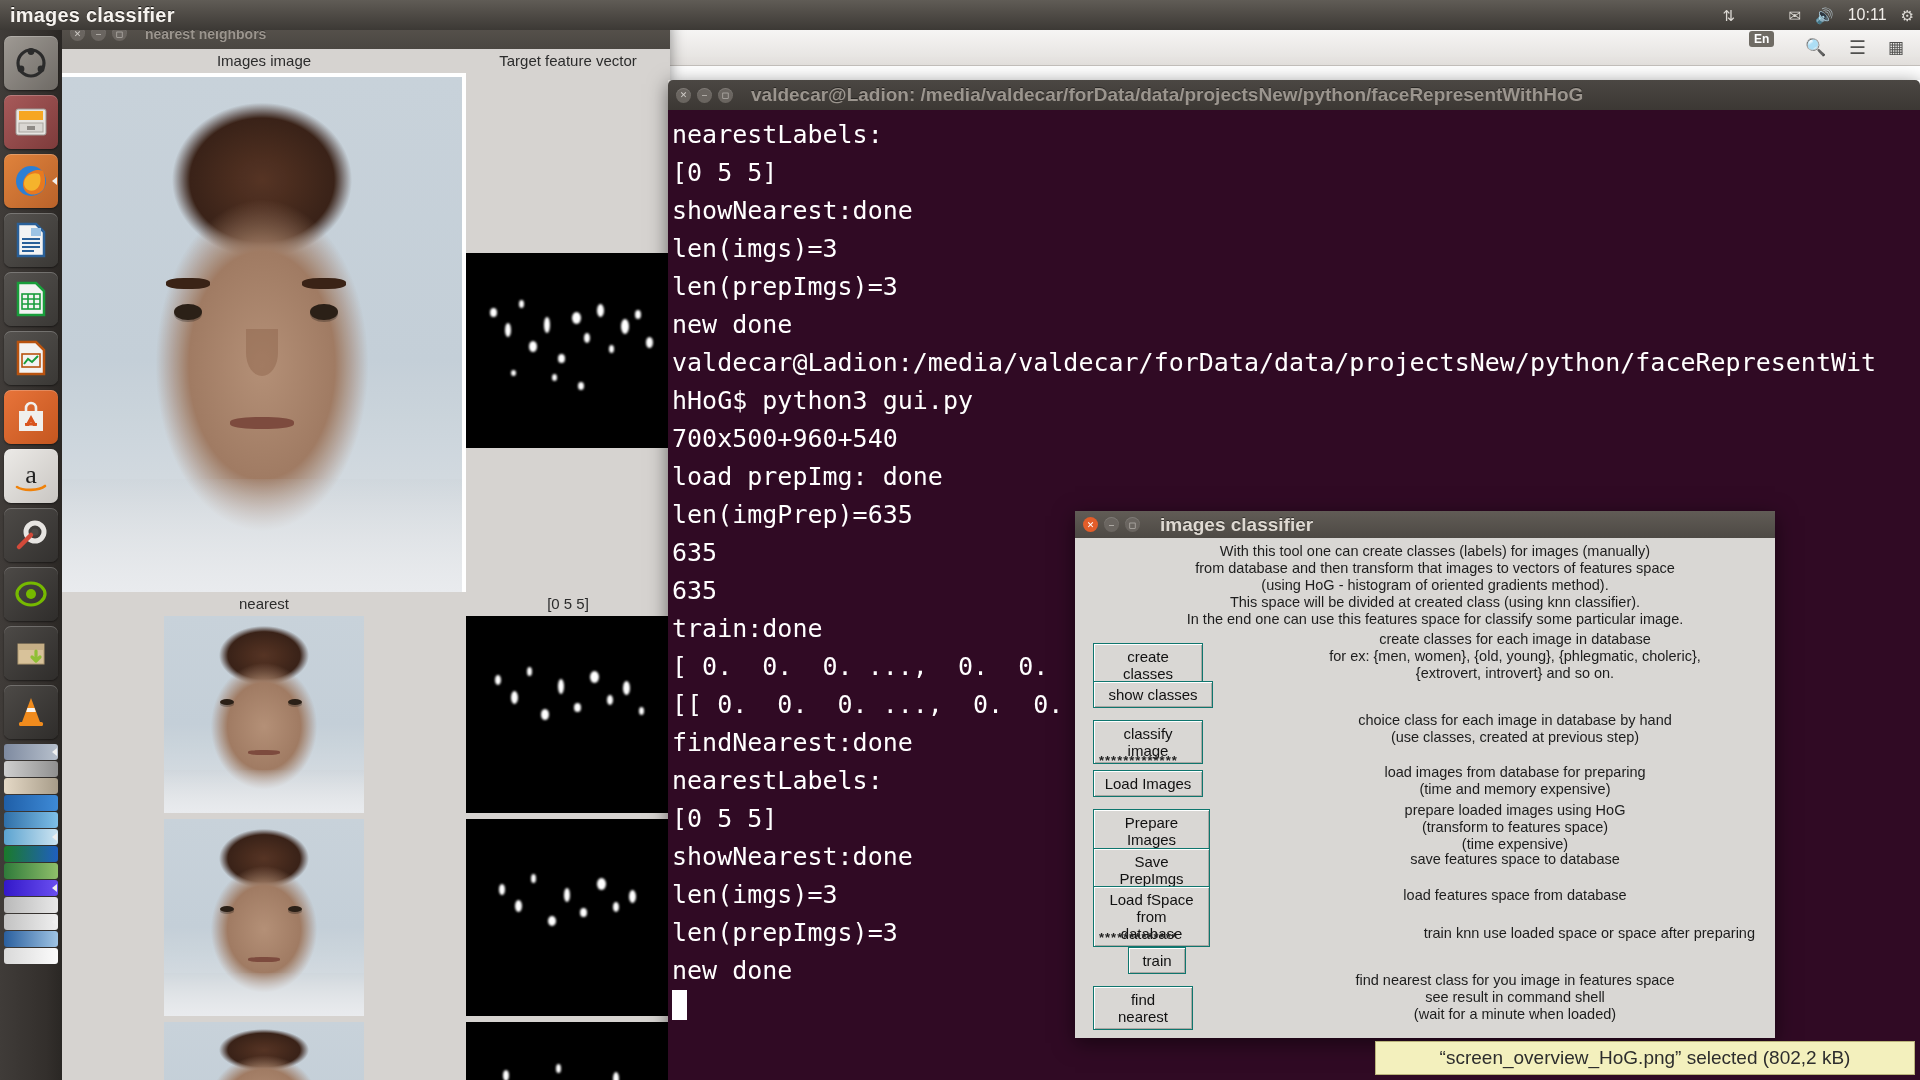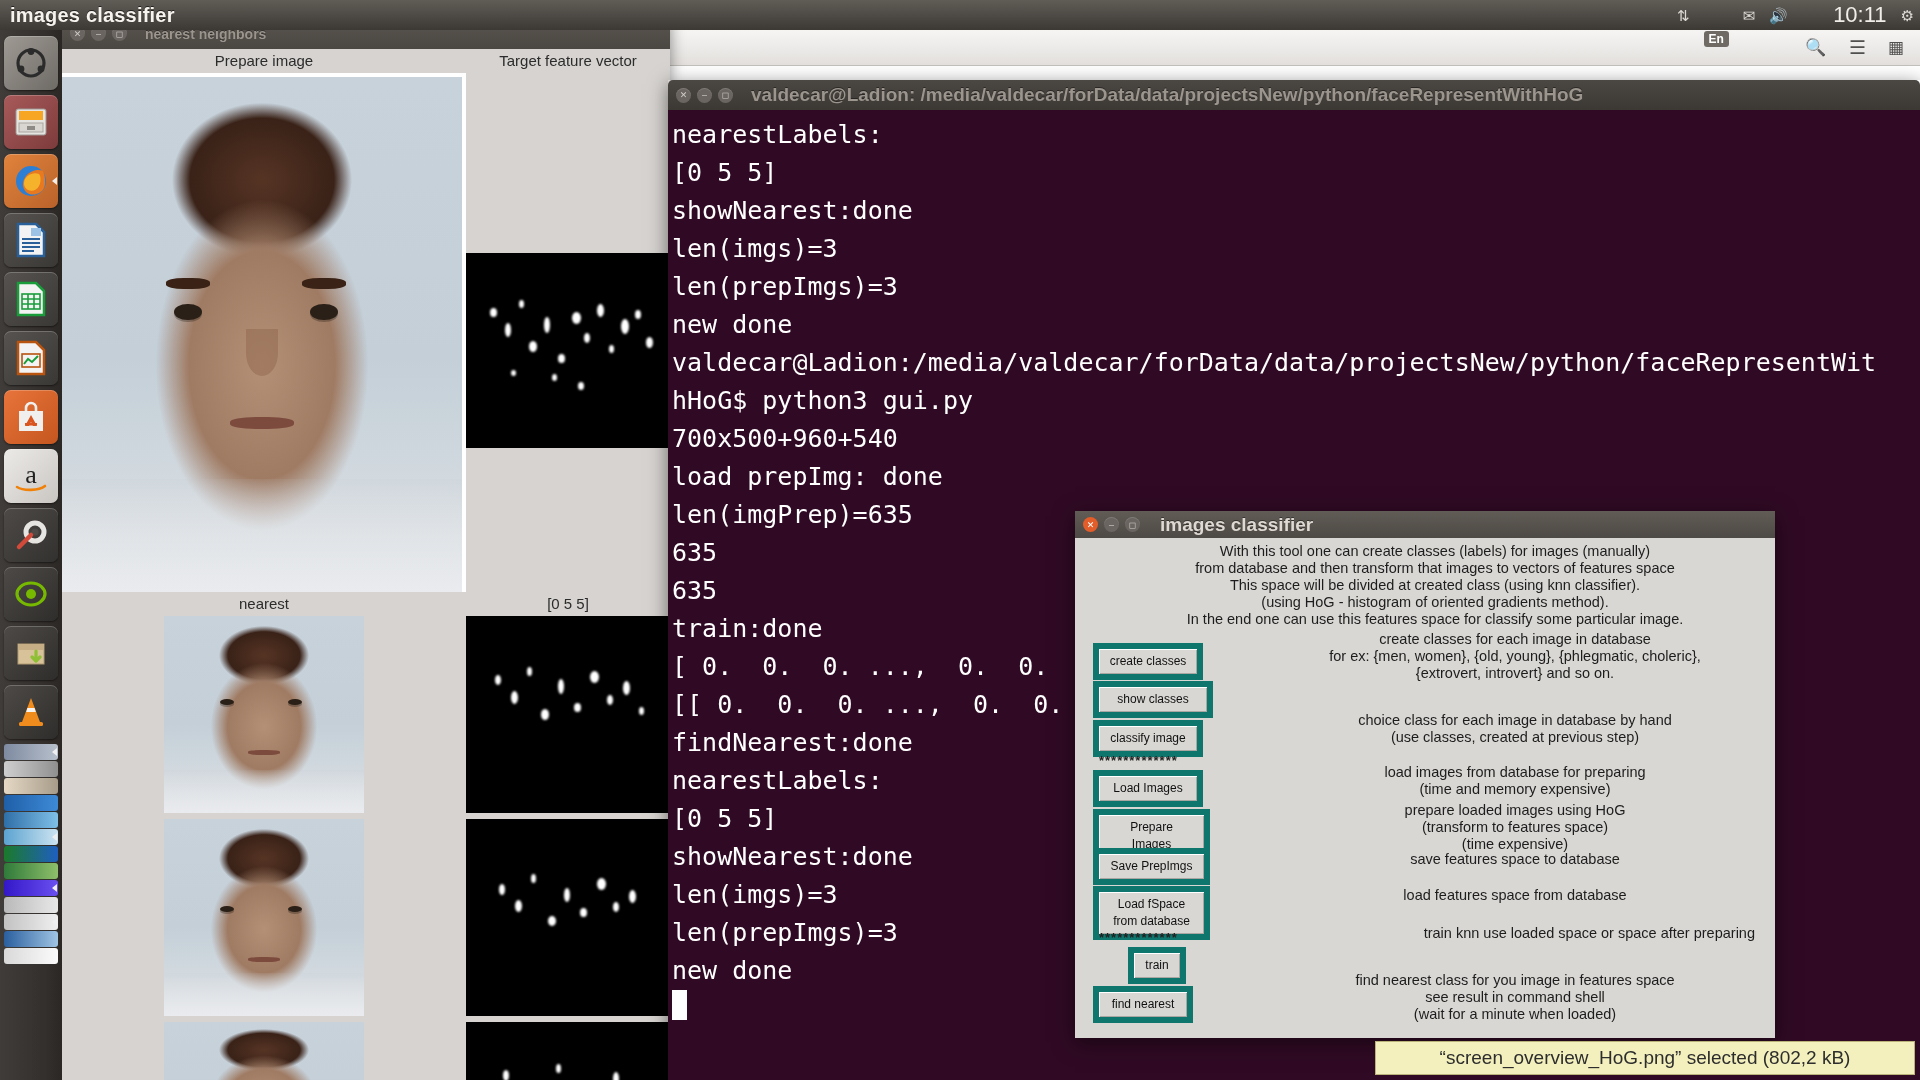--- a/index.html
+++ b/index.html
@@ -11,21 +11,21 @@
   #top-panel { position:absolute; left:0; top:0; width:1920px; height:30px;
     background:linear-gradient(to bottom,#605c56 0%,#4e4a45 50%,#3c3935 100%);
     display:flex; align-items:center; color:#f2f0ee; }
   #app-title { font-size:20px; font-weight:bold; margin-left:10px;
     color:#f6f3ef; text-shadow:0 -1px 0 rgba(0,0,0,.6); letter-spacing:.2px; }
   #tray { position:absolute; right:6px; top:0; height:30px; display:flex;
     align-items:center; gap:14px; color:#dcd9d4; }
   .tray-ico { font-size:15px; line-height:1; display:block; }
   #kbd-ind { background:#6f6b64; border-radius:3px; padding:1px 5px;
     font-size:12px; color:#fff; font-weight:bold;margin-top:48px; }
-  #clock { font-size:22px; color:#f0ede9; letter-spacing:0px;margin-left:31px; }
+  #clock { font-size:16px; color:#f0ede9; letter-spacing:0px; }
 
   
   #launcher { position:absolute; left:0; top:30px; width:62px; height:1050px;
     background:linear-gradient(to right,#403c39 0%,#332f2c 75%,#2a2724 100%); }
   .dock-item { width:54px; height:54px; margin:4px auto 5px auto; border-radius:7px;
     position:relative; display:flex; align-items:center; justify-content:center;
     font-size:26px; overflow:hidden; }
   .dock-bevel { box-shadow:inset 0 1px 0 rgba(255,255,255,.22), 0 1px 2px rgba(0,0,0,.5); }
   .d-ubuntu { background:linear-gradient(135deg,#9f9a94,#6e6a65); }
   .d-files  { background:linear-gradient(135deg,#a85a5a,#7d3b3b); }
@@ -107,21 +107,21 @@
 
   
   #dlg { position:absolute; left:1075px; top:511px; width:700px; height:527px;
     background:#d8d6d3; box-shadow:0 5px 20px rgba(0,0,0,.5); }
   #dlg-title { height:27px; background:linear-gradient(to bottom,#615c56,#4d4944);
     display:flex; align-items:center; padding-left:8px; gap:6px; }
   #dlg-title .win-label { font-size:19px; color:#ded9d2; margin-left:14px; }
   #dlg-body { position:relative; height:500px; background:#d9d7d4; }
   .dlg-desc { text-align:center; font-size:14.5px; color:#1d1d1d; line-height:17px; }
   #dlg-intro { position:absolute; left:60px; top:5px; width:600px; }
-  .tk-btn { background:#d9d7d4; border:6px solid #0f766e; font-size:12px; color:#111;
+  .tk-btn { background:#d9d7d4; border:1px solid #0f766e; font-size:15px; color:#111;
     padding:4px 10px; text-align:center; line-height:17px;
     box-shadow:inset 1px 1px 0 #fff, inset -1px -1px 0 #aaa7a3; cursor:pointer; }
   .stars { font-size:13px; color:#222; letter-spacing:1px; font-weight:bold; }
   .desc-col { position:absolute; text-align:center; font-size:14.5px; color:#1d1d1d;
     line-height:17px; width:480px; left:200px; }
 
   
   #status-tip { position:absolute; left:1375px; top:1041px; width:540px; height:34px;
     background:#f3f0bd; border:1px solid #b9b37a; display:flex; align-items:center;
     justify-content:center; font-size:19px; color:#2d2d2d; }
@@ -148,21 +148,21 @@
     <div id="nn-title">
       <span class="wbtn wbtn-dark">✕</span>
       <span class="wbtn wbtn-dark">–</span>
       <span class="wbtn wbtn-dark">◻</span>
       <span class="win-label">nearest neighbors</span>
     </div>
 
     <div id="nn-grid">
 
       <div style="display:flex;">
-        <div class="nn-caption" style="width:404px;">Prepare image</div>
+        <div class="nn-caption" style="width:404px;">Images image</div>
         <div class="nn-caption" style="width:204px;">Target feature vector</div>
       </div>
 
       <div style="display:flex; align-items:flex-start;">
         <div class="cell-img" style="width:404px; height:519px; padding:4px 4px 4px 0;">
           <div class="face" style="width:400px; height:515px;">
             <span class="brow" style="left:26%; top:39%;"></span>
             <span class="brow" style="left:60%; top:39%;"></span>
             <span class="eye" style="left:28%; top:44%;"></span>
             <span class="eye" style="left:62%; top:44%;"></span>
@@ -299,22 +299,22 @@
       <span class="wbtn wbtn-red">✕</span>
       <span class="wbtn wbtn-dark">–</span>
       <span class="wbtn wbtn-dark">◻</span>
       <span class="win-label">images classifier</span>
     </div>
     <div id="dlg-body">
 
       <div id="dlg-intro">
         <div class="dlg-desc">With this tool one can create classes (labels) for images (manually)</div>
         <div class="dlg-desc">from database and then transform that images to vectors of features space</div>
+        <div class="dlg-desc">(using HoG - histogram of oriented gradients method).</div>
         <div class="dlg-desc">This space will be divided at created class (using knn classifier).</div>
-        <div class="dlg-desc">(using HoG - histogram of oriented gradients method).</div>
         <div class="dlg-desc">In the end one can use this features space for classify some particular image.</div>
       </div>
 
       <button class="tk-btn" style="position:absolute; left:18px; top:105px; width:110px;">create classes</button>
       <div class="desc-col" style="top:93px; white-space:pre-line;">create classes for each image in database
 for ex: {men, women}, {old, young}, {phlegmatic, choleric},
 {extrovert, introvert} and so on.</div>
 
       <button class="tk-btn" style="position:absolute; left:18px; top:143px; width:120px;">show classes</button>
 

